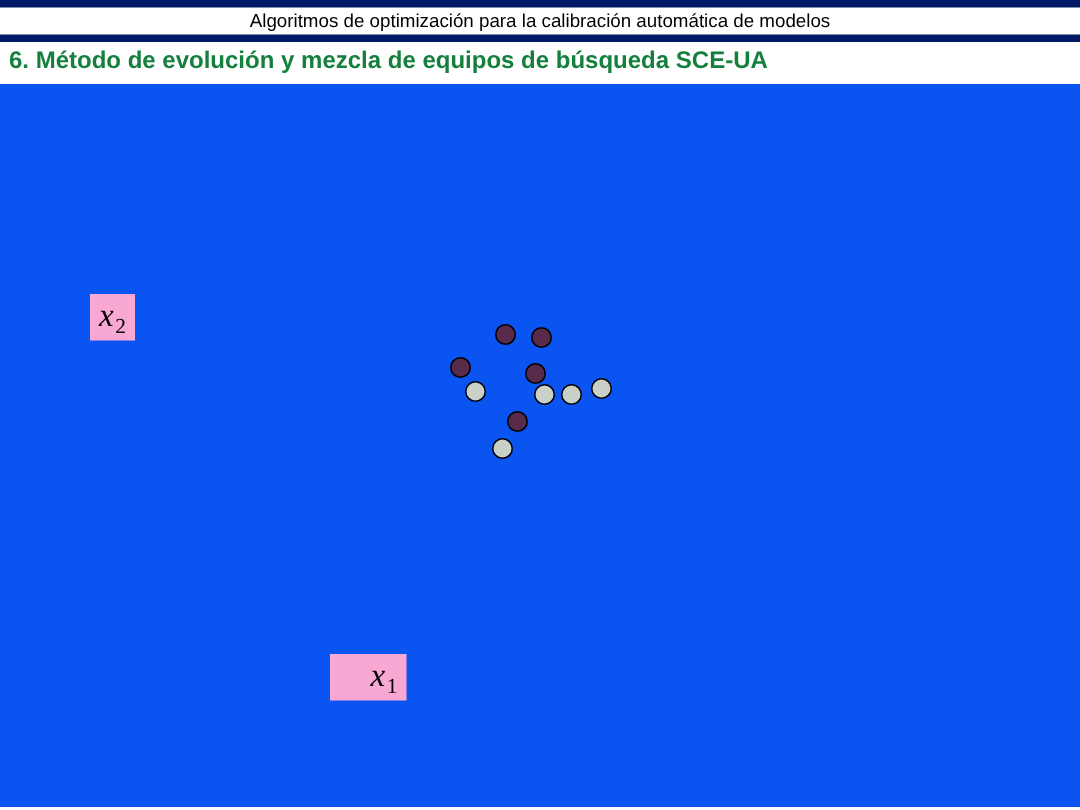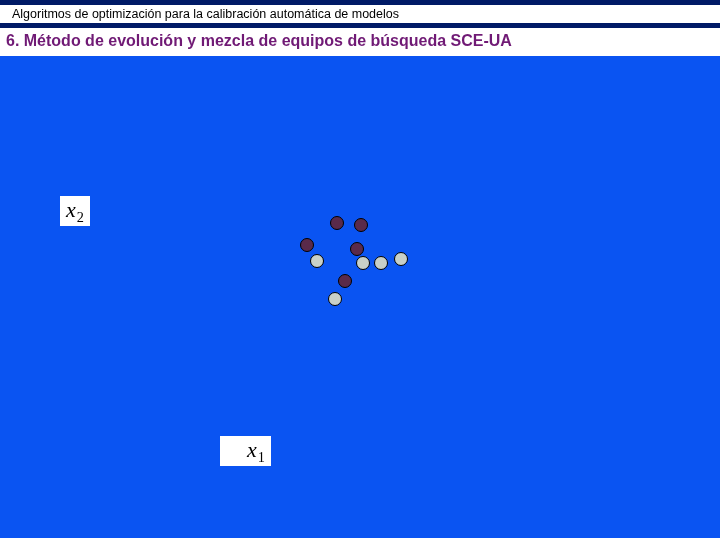--- a/index.html
+++ b/index.html
@@ -2,48 +2,48 @@
 <html><head>
 <meta charset="utf-8">
 <style>
   * { margin: 0; padding: 0; box-sizing: border-box; }
   body { width: 720px; height: 540px; font-family: Arial, Helvetica, sans-serif; background: #ffffff; }
   .header-bar {
     width: 100%;
     height: 28px;
     display: flex;
     align-items: center;
-    justify-content: flex-start;
+    justify-content: center;
     padding: 0 12px;
     border-top: 5px solid #001a66;
     border-bottom: 5px solid #001a66;
   }
   .header-bar span {
     font-size: 12.5px;
     color: #000;
   }
   .title-row {
     width: 100%;
     padding: 4px 8px 6px 6px;
     background: #fff;
   }
   .title-row span {
     font-size: 16px;
     font-weight: bold;
-    color: #701a75;
+    color: #15803d;
   }
   .canvas {
     width: 100%;
     height: calc(540px - 28px - 30px);
     background: #0a54f2;
     position: relative;
   }
   .axis-label {
     position: absolute;
-    background: #ffffff;
+    background: #f9a8d4;
     font-family: "Times New Roman", Times, serif;
     font-style: italic;
     font-size: 22px;
     line-height: 1;
     color: #000;
     padding: 3px 6px 1px 6px;
   }
   .axis-label sub {
     font-size: 0.65em;
     font-style: normal;

